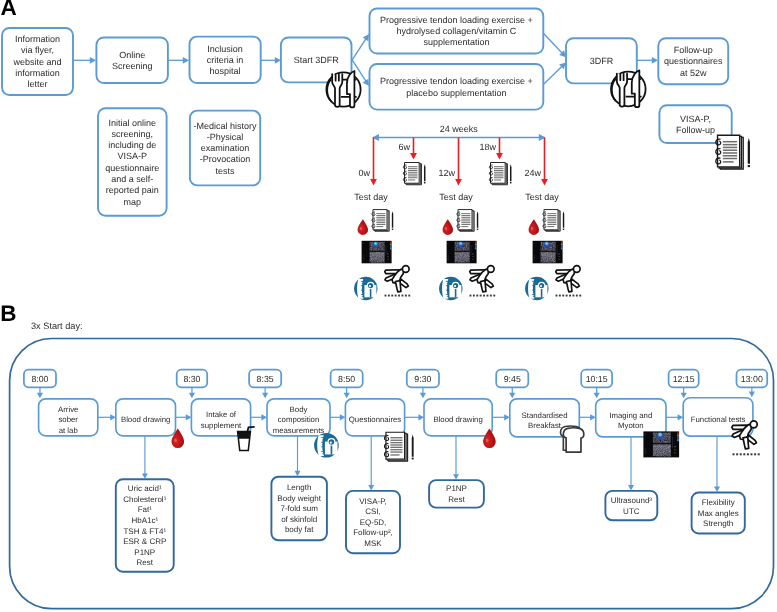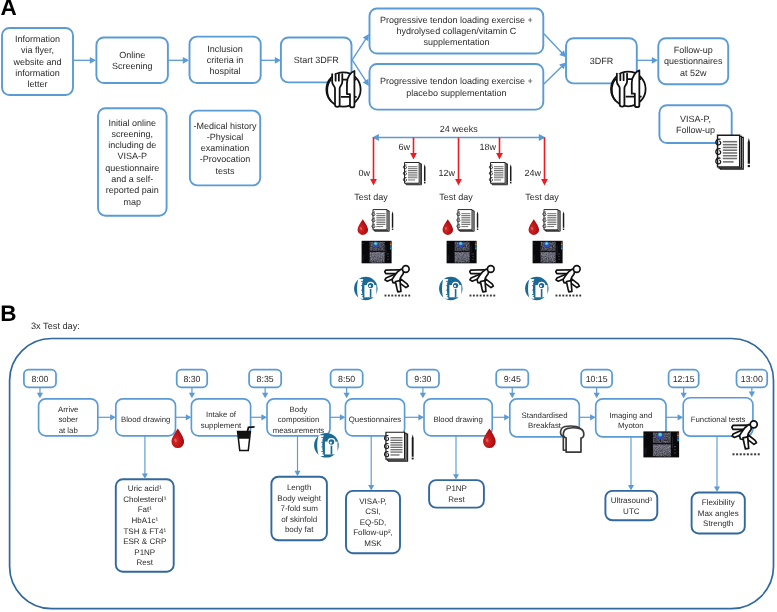--- a/index.html
+++ b/index.html
@@ -853,14 +853,14 @@
         <rect x="739.7" y="453.3" width="2" height="2" fill="#3a3a3a"></rect>
         <rect x="743.3" y="453.3" width="2" height="2" fill="#3a3a3a"></rect>
         <rect x="746.9" y="453.3" width="2" height="2" fill="#3a3a3a"></rect>
         <rect x="750.5" y="453.3" width="2" height="2" fill="#3a3a3a"></rect>
         <rect x="754.1" y="453.3" width="2" height="2" fill="#3a3a3a"></rect>
         <rect x="757.7" y="453.3" width="2" height="2" fill="#3a3a3a"></rect>
       </g>
     </svg>
 <div class="panel-letter" style="left: 0.4px; top: -3.2px;">A</div>
     <div class="panel-letter" style="left: 0.3px; top: 302.5px;">B</div>
-    <div class="cap" style="left: 31px; top: 322px;">3x Test day:</div>
+    <div class="cap" style="left: 31px; top: 322px;">3x Start day:</div>
   </div>
 
 </body></html>

